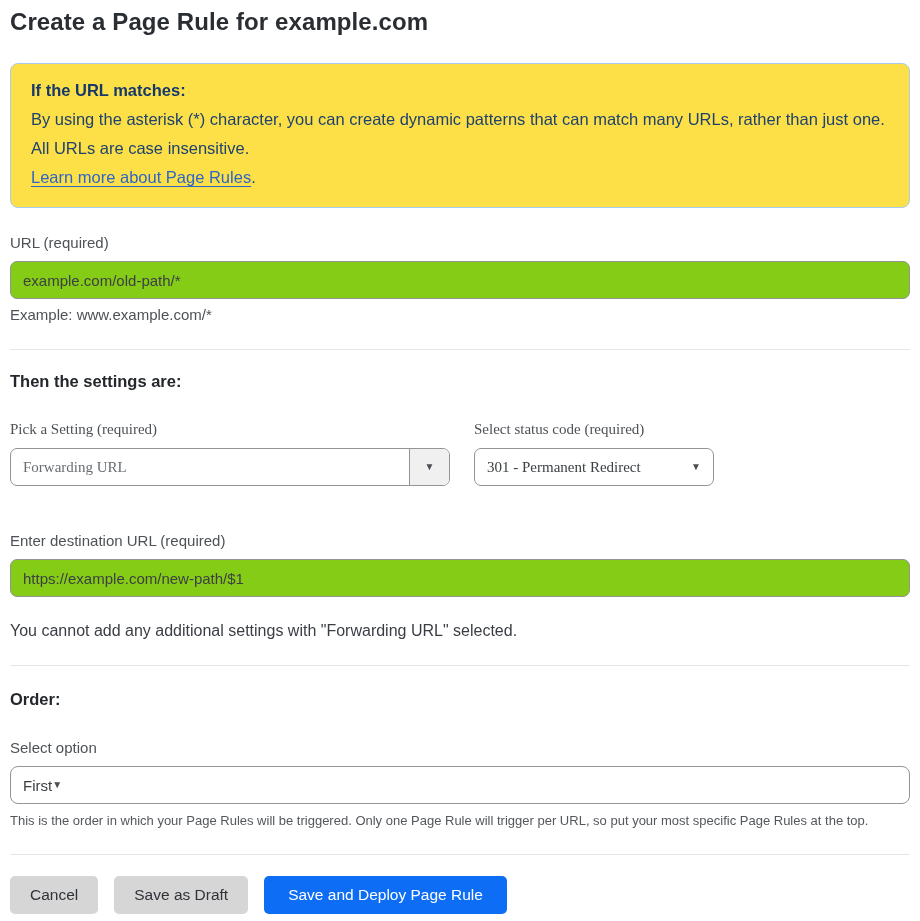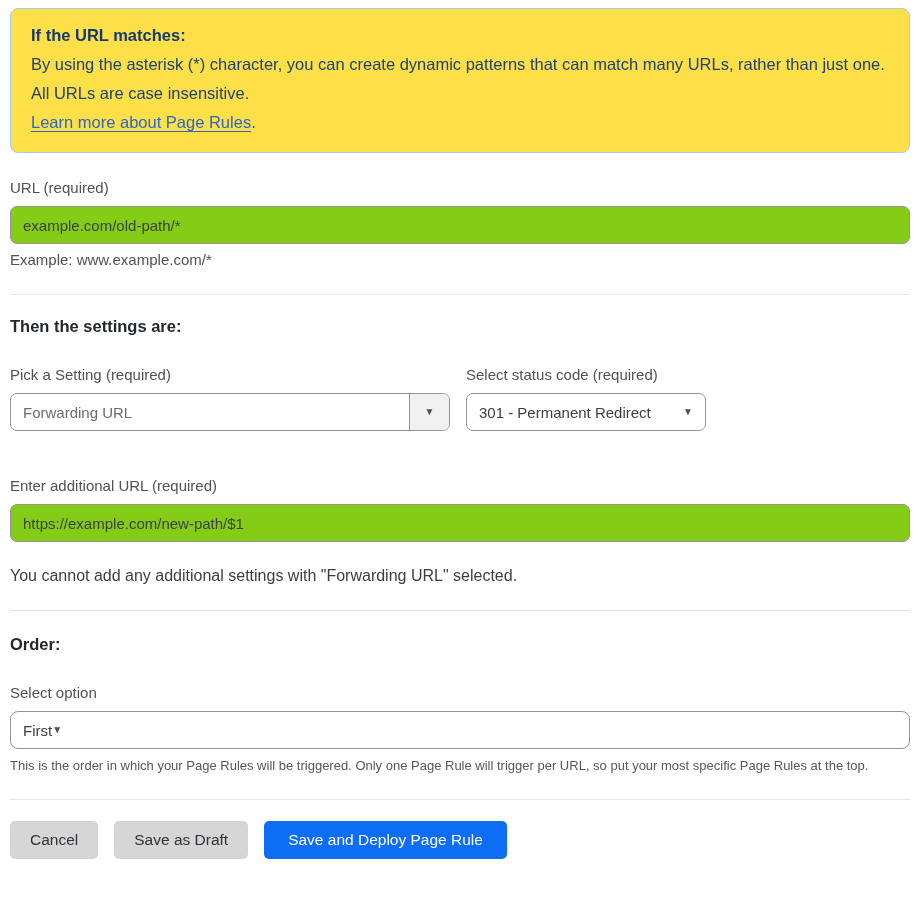--- a/index.html
+++ b/index.html
@@ -69,21 +69,21 @@
   }
   .divider-1 { margin-top: 26px; }
 
   .section-heading {
     font-size: 16.5px;
     font-weight: 700;
     color: #24282d;
   }
   .settings-heading { margin-top: 22px; margin-bottom: 30px; }
 
-  .selects-row { display: flex; gap: 16px; }
+  .selects-row { display: flex; gap: 24px; font-family: Liberation Serif, serif; }
   .col-setting { width: 440px; }
   .col-status { width: 240px; }
 
   .combo-split {
     display: flex;
     align-items: stretch;
     height: 38px;
     border: 1px solid #949494;
     border-radius: 7px;
     background: #ffffff;
@@ -183,20 +183,21 @@
     background: #0d6ef5;
     color: #ffffff;
     padding: 0 24px;
   }
 </style>
 </head>
 <body>
 
 <div class="page">
 
+  <h1 class="page-title">Create a Page Rule for example.com</h1>
 
   <div class="info-box">
     <div class="info-heading">If the URL matches:</div>
     <div class="info-body"><span>By using the asterisk (*) character, you can create dynamic patterns that can match many URLs, rather than just one. All URLs are case insensitive.</span></div>
     <div><a class="info-link">Learn more about Page Rules</a><span>.</span></div>
   </div>
 
   <div class="field-label">URL (required)</div>
   <input class="text-input" type="text" value="example.com/old-path/*" style="">
   <div class="helper-text">Example: www.example.com/*</div>
@@ -217,21 +218,21 @@
     </div>
     <div class="col-status">
       <div class="field-label">Select status code (required)</div>
       <div class="combo-simple">
         <span>301 - Permanent Redirect</span>
         <span class="arrow-glyph">▼</span>
       </div>
     </div>
   </div>
 
-  <div class="field-label dest-label">Enter additional URL (required)</div>
+  <div class="field-label dest-label">Enter destination URL (required)</div>
   <input class="text-input" type="text" value="https://example.com/new-path/$1" style="">
 
   <div class="note-text">You cannot add any additional settings with "Forwarding URL" selected.</div>
 
   <hr class="divider">
 
   <div class="section-heading order-heading">Order:</div>
 
   <div class="field-label">Select option</div>
   <div class="order-select">

